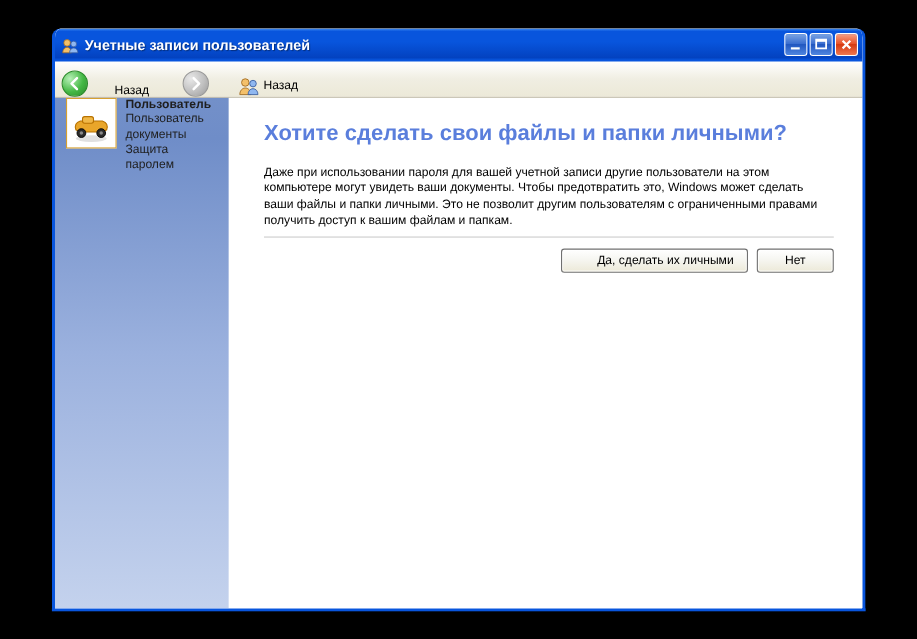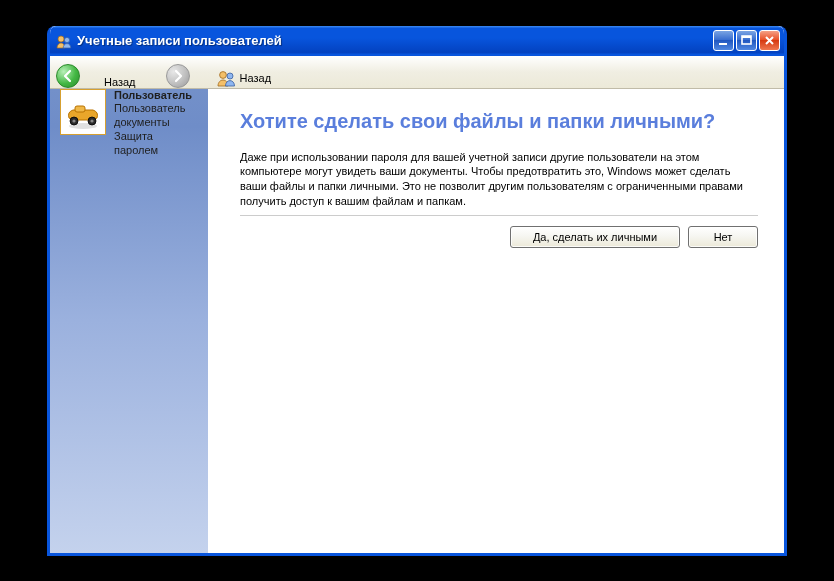--- a/index.html
+++ b/index.html
@@ -146,21 +146,21 @@
     height:22px;
     padding: 0 12px;
     background: linear-gradient(to bottom,#fff,#f6f6f1 45%,#ece9d8);
     border:1px solid #707070;
     border-radius:3px;
     font-family:inherit;
     font-size:11px;
     cursor:default;
     box-shadow: inset 0 0 0 1px rgba(255,255,255,.8);
   }
-  .xpbtn.wide { min-width: 170px; }
+  .xpbtn.wide { min-width: 170px; text-align: right; }
 </style>
 </head>
 <body>
 
 <div class="window">
 
   <div class="titlebar">
     <span class="icon">
       <svg viewBox="0 0 16 16">
         <circle cx="5" cy="6" r="3" fill="#f4c069" stroke="#a06a20" stroke-width=".7"></circle>

